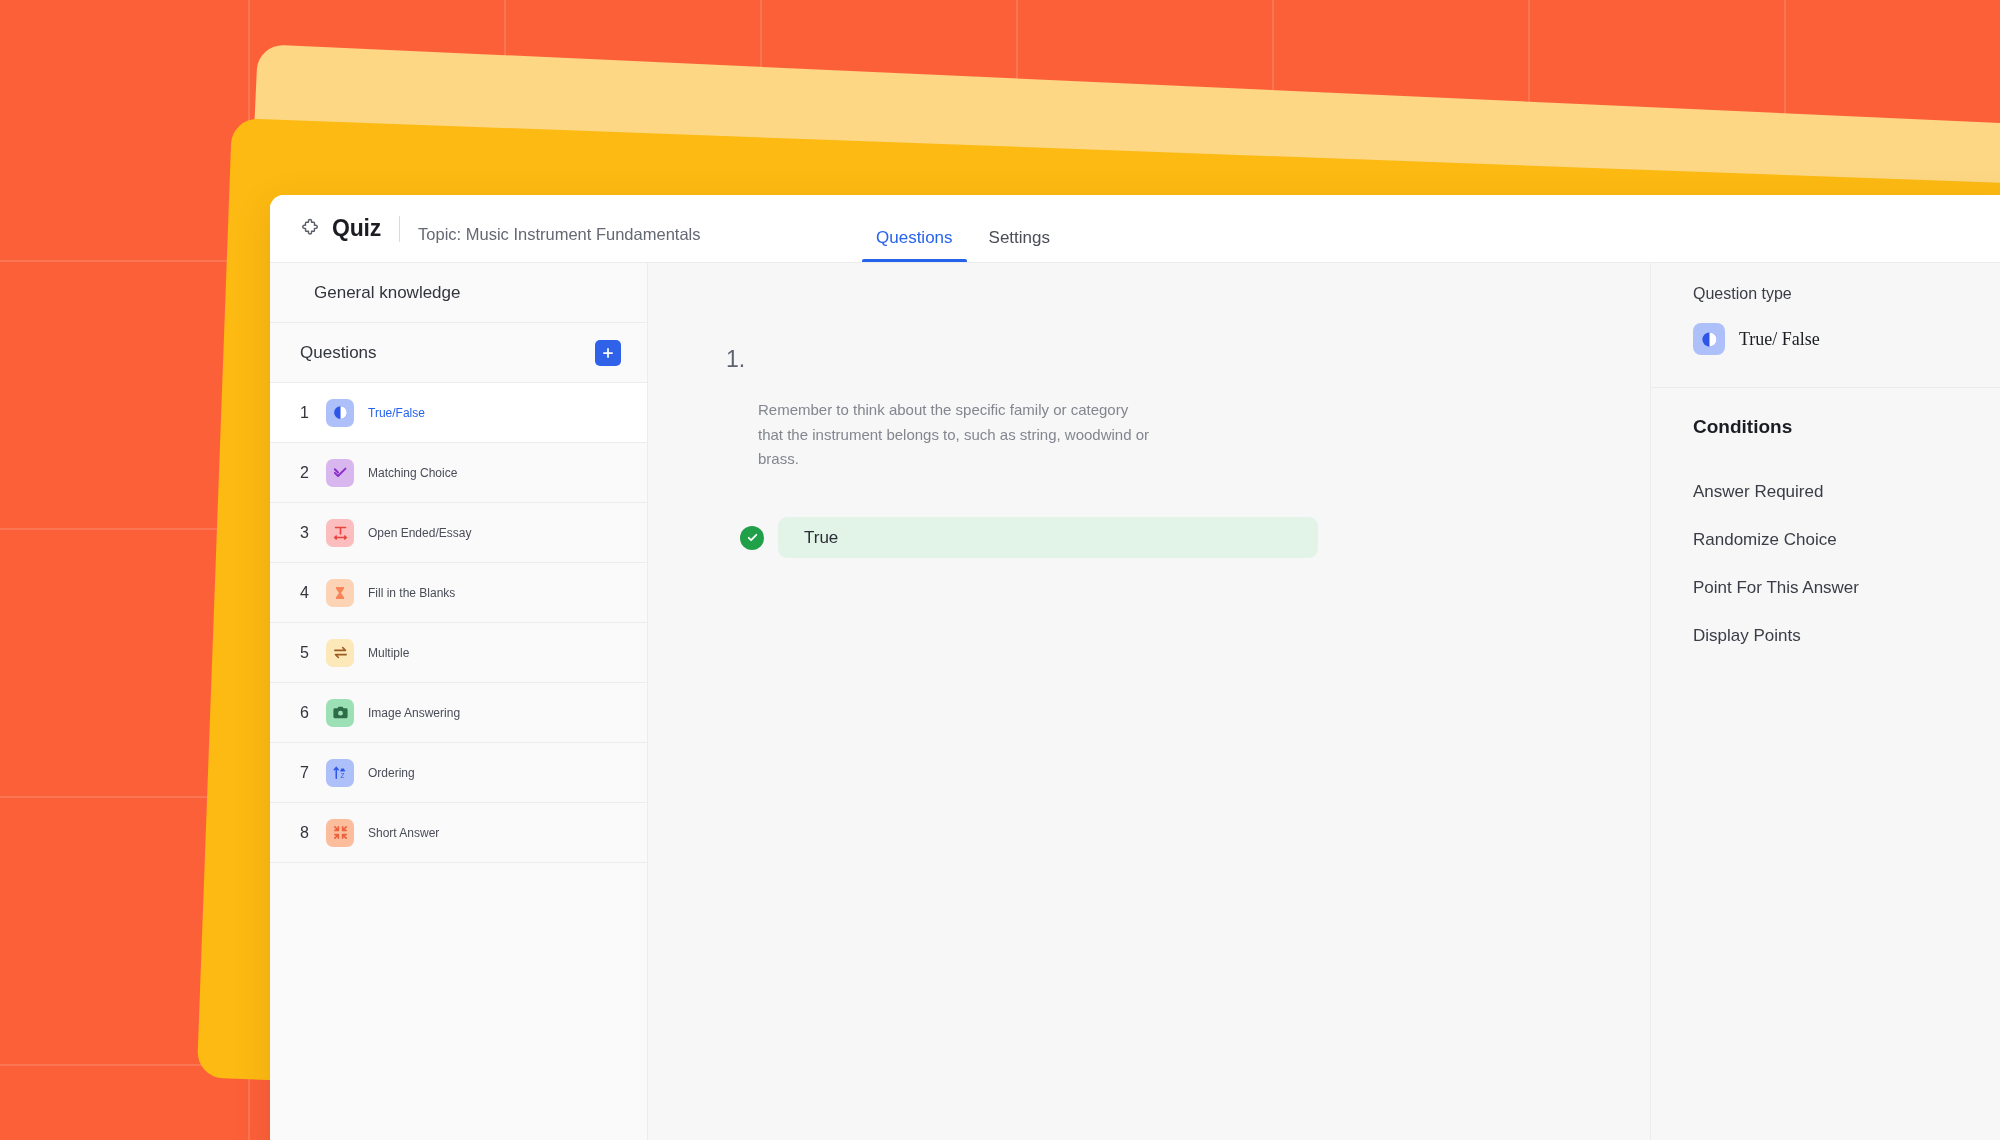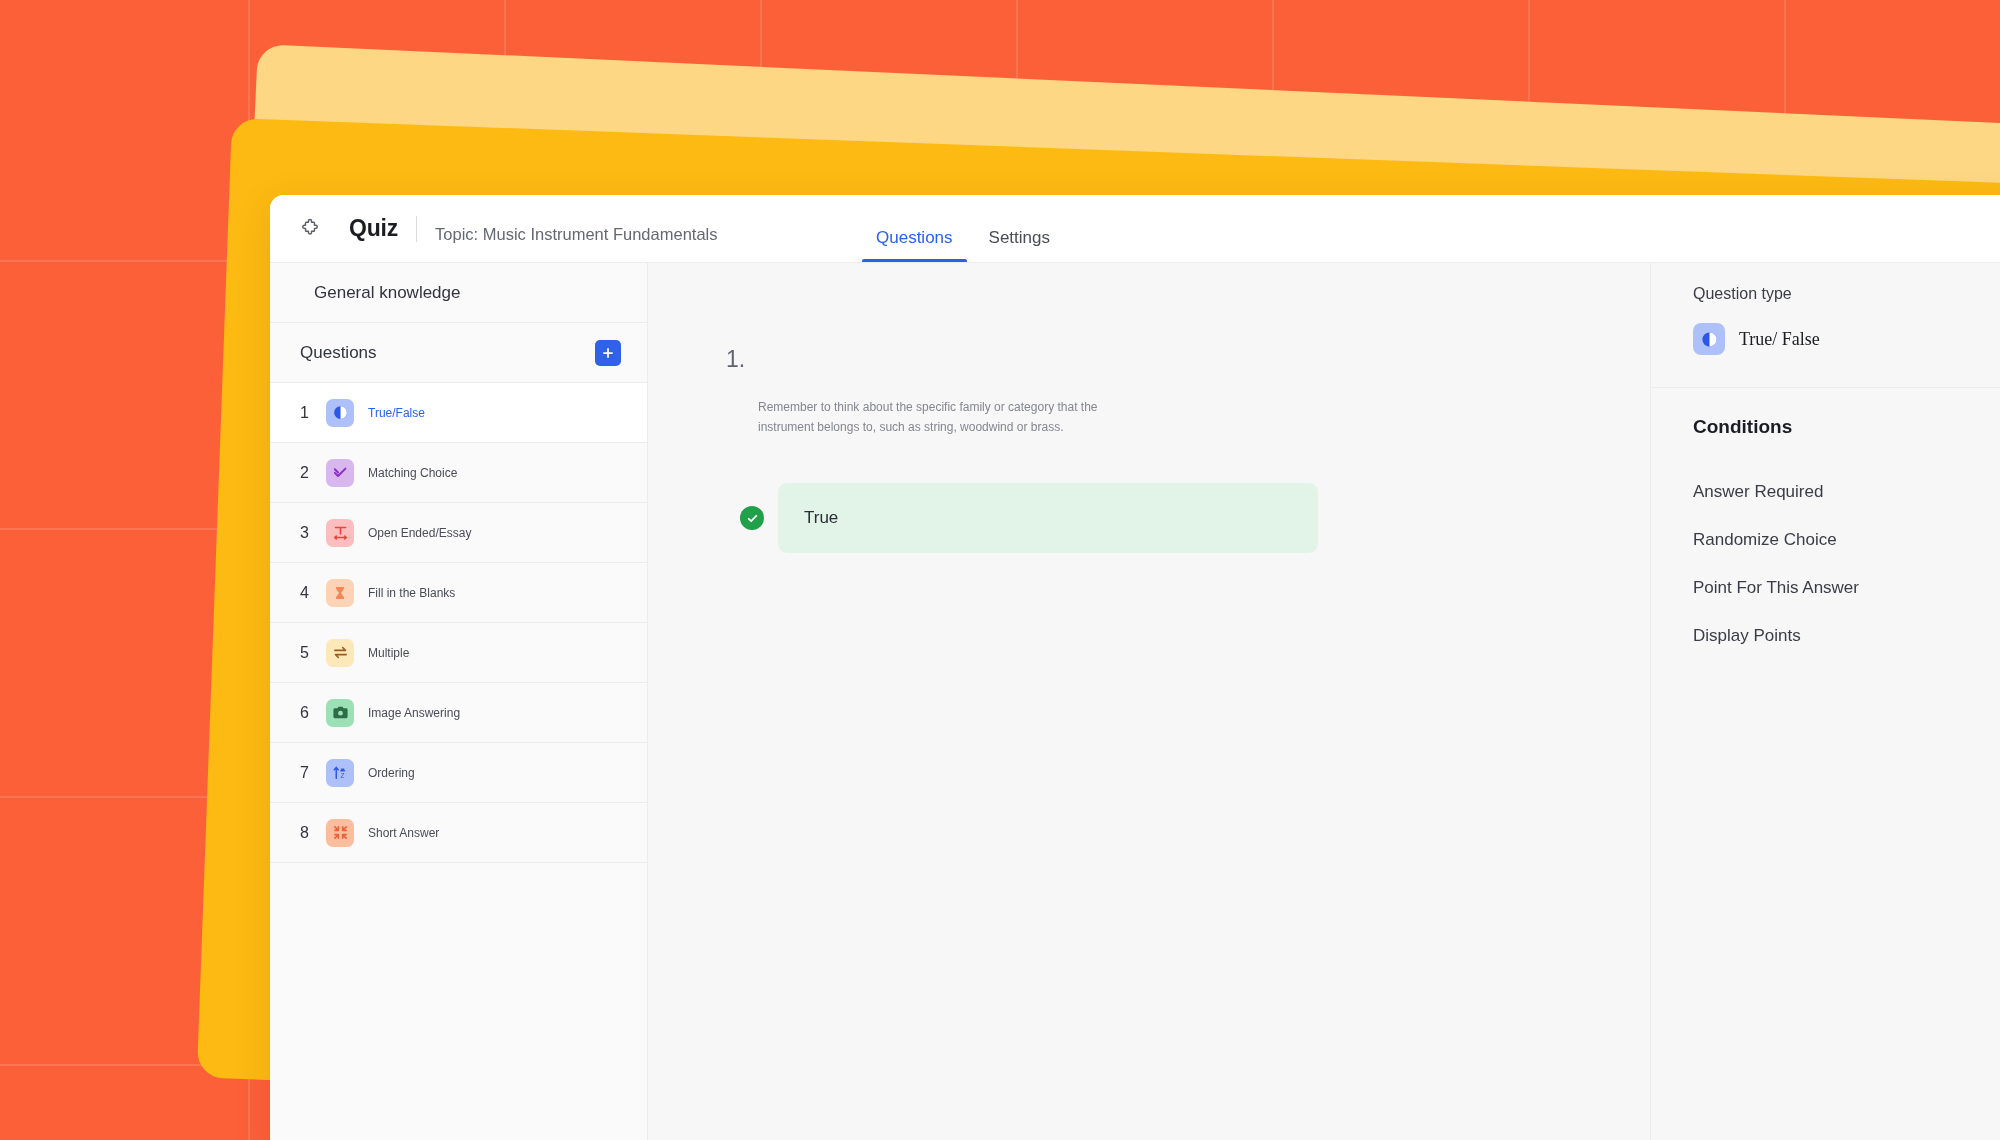--- a/index.html
+++ b/index.html
@@ -64,21 +64,20 @@
     position: relative;
     border-bottom: 1px solid #ececef;
   }
   .brand { display: flex; align-items: center; gap: 10px; }
   .puzzle-icon { width: 22px; height: 22px; display: block; }
   .brand-name {
     font-size: 23px;
     font-weight: 700;
     color: #1b1d22;
     letter-spacing: -0.2px;
-    margin-left: 17px;
   }
   .divider-v {
     width: 1px; height: 26px;
     background: #d9dade;
     margin: 0 18px;
   }
   .topic {
     font-size: 16.5px;
     color: #646873;
     white-space: nowrap;
@@ -190,21 +189,21 @@
     font-size: 23px;
     line-height: 1.45;
     color: #606470;
     font-weight: 400;
     display: flex;
     gap: 14px;
   }
   .q-title .idx { flex: 0 0 auto; }
   .q-hint {
     margin-top: 22px;
-    font-size: 12px;
+    font-size: 15px;
     line-height: 1.62;
     color: #83868f;
     padding-left: 32px;
     max-width: 430px;
   }
   .answers { margin-top: 46px; padding-left: 14px; }
   .ans-row {
     display: flex;
     align-items: center;
     gap: 14px;
@@ -213,21 +212,21 @@
   .ans-mark { width: 24px; height: 24px; flex: 0 0 24px; }
   .ans-check {
     width: 24px; height: 24px;
     border-radius: 50%;
     background: #21A04A;
     display: flex; align-items: center; justify-content: center;
   }
   .ans-check svg { width: 13px; height: 13px; display: block; }
   .ans-box {
     flex: 1;
-    height: 70px;
+    height: 41px;
     border-radius: 9px;
     display: flex;
     align-items: center;
     padding: 0 26px;
     font-size: 17px;
     color: #2b2e36;
     background: #ffffff;
     cursor: pointer;
   }
   .ans-box.correct { background: #E2F4E8; }

